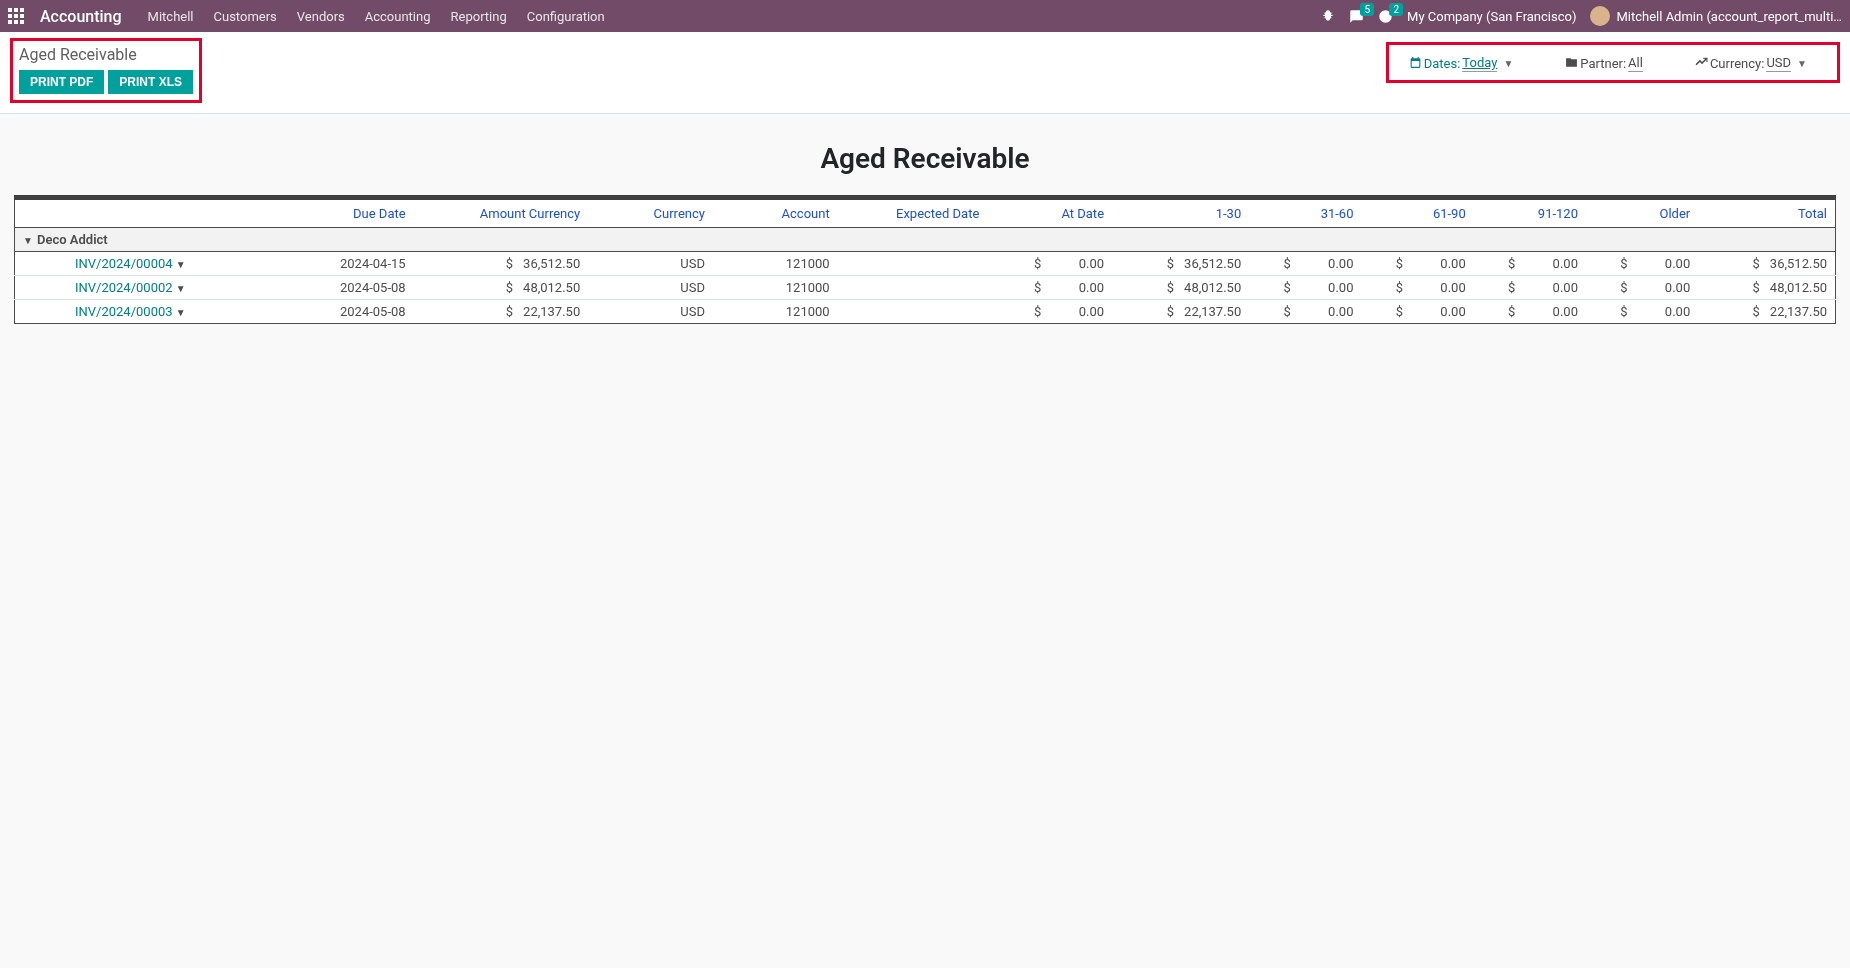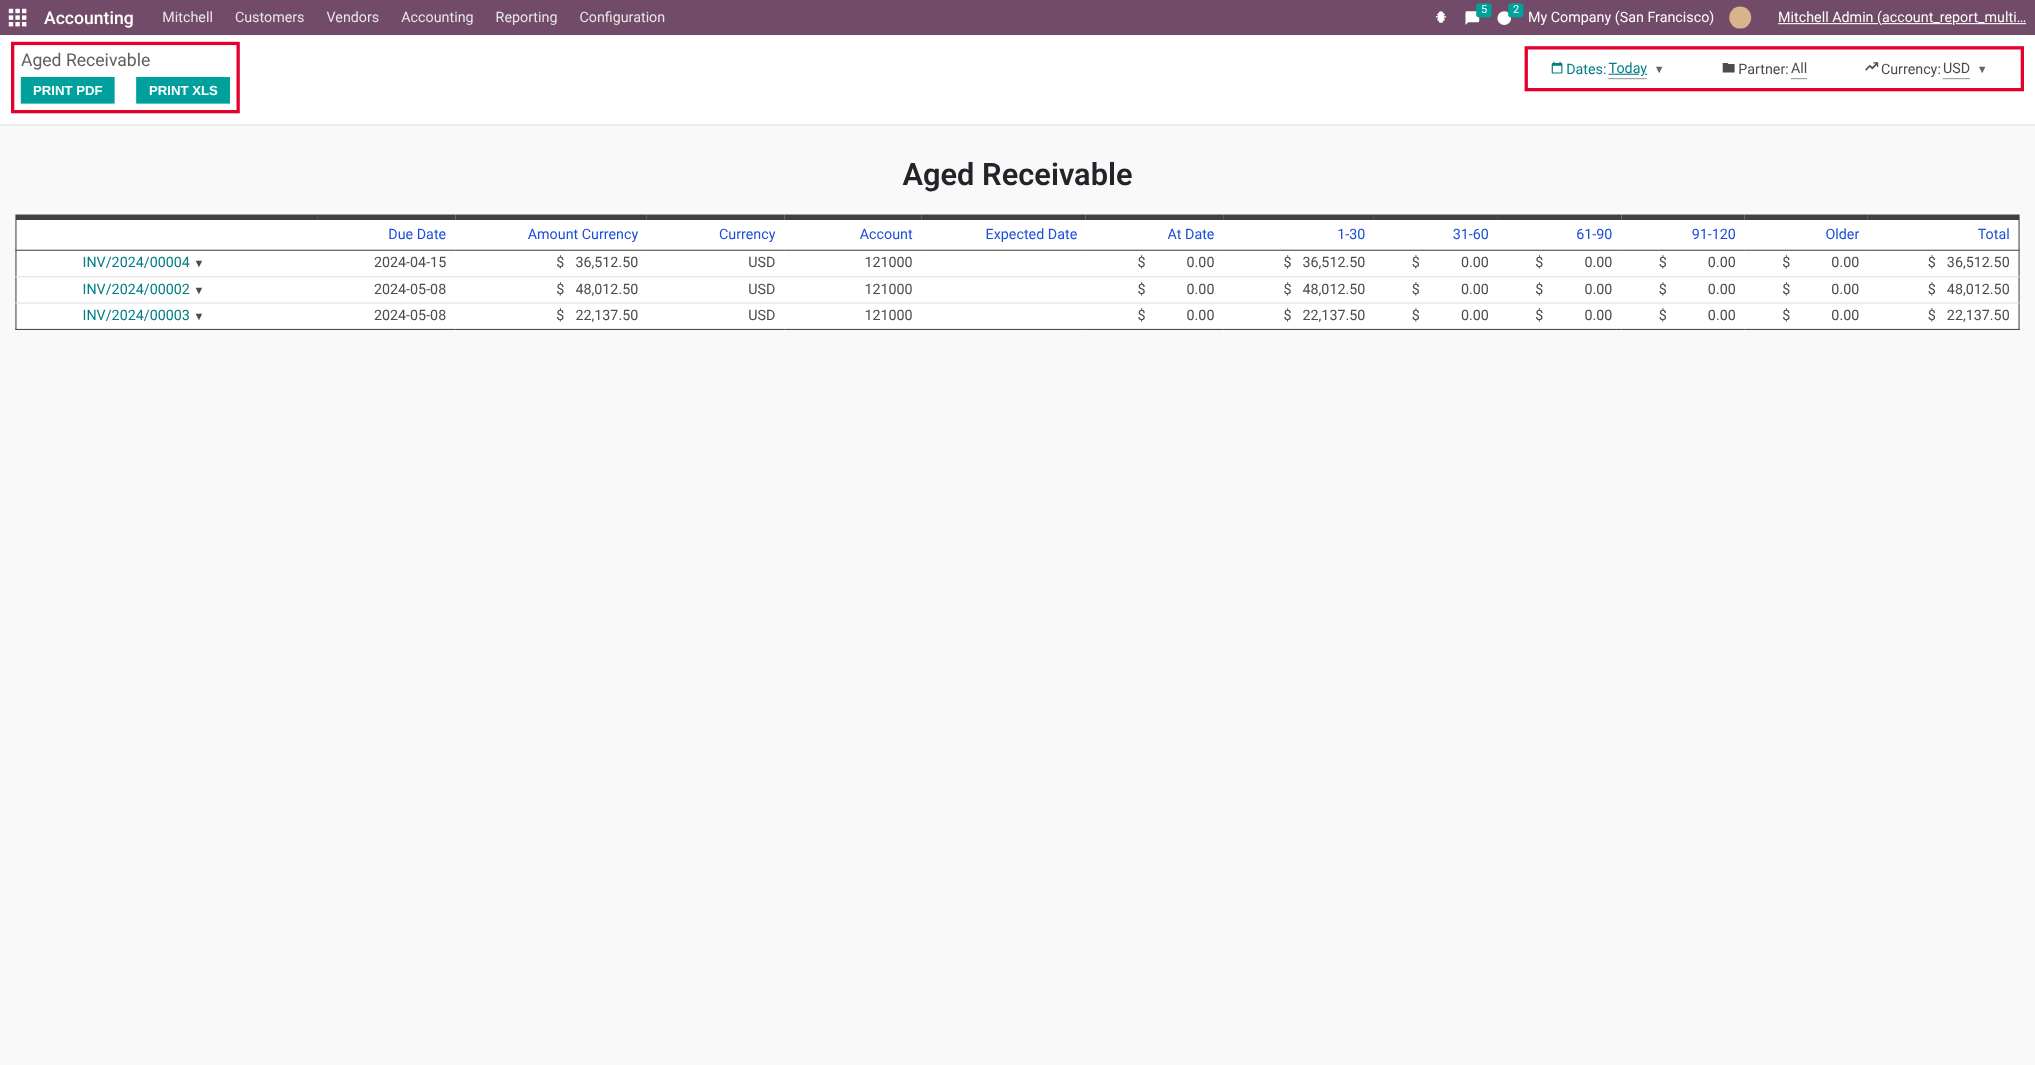--- a/index.html
+++ b/index.html
@@ -27,21 +27,21 @@
   .nav-menu a { color: #e7e7e7; text-decoration: none; cursor: pointer; font-size: 13px; }
   .nav-right { margin-left: auto; display: flex; align-items: center; gap: 14px; }
   .nav-right .icon-wrap { position: relative; cursor: pointer; display:flex; align-items:center; }
   .badge {
     position: absolute; top: -6px; right: -10px;
     background: #00A09D; color: #fff; font-size: 10px;
     border-radius: 3px; padding: 0 4px; line-height: 13px;
   }
   .nav-right .txt { color: #fff; cursor: pointer; white-space: nowrap; max-width: 260px; overflow: hidden; text-overflow: ellipsis; }
   .avatar { width: 20px; height: 20px; border-radius: 50%; background: #d9b38c; display:inline-block; }
-  .user-block { display:flex; align-items:center; gap:24px; cursor:pointer;text-decoration:underline; }
+  .user-block { display:flex; align-items:center; gap:6px; cursor:pointer; }
 
   
   .control-panel {
     background: #fff;
     border-bottom: 1px solid #dee2e6;
     padding: 6px 10px 10px 10px;
     display: flex;
     align-items: flex-start;
     position: relative;
   }
@@ -49,21 +49,21 @@
     border: 3px solid #e4002b;
     padding: 4px 6px 6px 6px;
     display: inline-block;
   }
   .cp-left .breadcrumb { font-size: 16px; color: #5f5f5f; margin-bottom: 6px; }
   .btn-teal {
     background: #00A09D; color: #fff; border: 1px solid #00A09D;
     padding: 4px 10px; font-size: 12px; font-weight: 600;
     cursor: pointer; text-transform: uppercase;
   }
-  .btn-group { display: flex; gap: 20px; }
+  .btn-group { display: flex; gap: 4px; }
 
   .cp-right {
     margin-left: auto;
     border: 3px solid #e4002b;
     display: flex;
     align-items: center;
     gap: 52px;
     padding: 10px 30px 8px 20px;
     margin-top: 4px;
   }
@@ -230,20 +230,23 @@
         <th style="width:100px">At Date</th>
         <th style="width:110px">1-30</th>
         <th style="width:90px">31-60</th>
         <th style="width:90px">61-90</th>
         <th style="width:90px">91-120</th>
         <th style="width:90px">Older</th>
         <th style="width:110px">Total</th>
       </tr>
     </thead>
     <tbody id="report-body">
+        <tr class="group-row">
+          <td colspan="13"><span class="toggle-caret">▼</span>Deco Addict</td>
+        </tr>
         <tr>
           <td class="inv-cell"><span class="link-teal">INV/2024/00004</span> <span class="toggle-caret">▼</span></td>
           <td>2024-04-15</td>
           <td><span class="amt">
               <span class="cur">$</span>
               <span>36,512.50</span>
             </span></td>
           <td>USD</td>
           <td>121000</td>
           <td></td>

